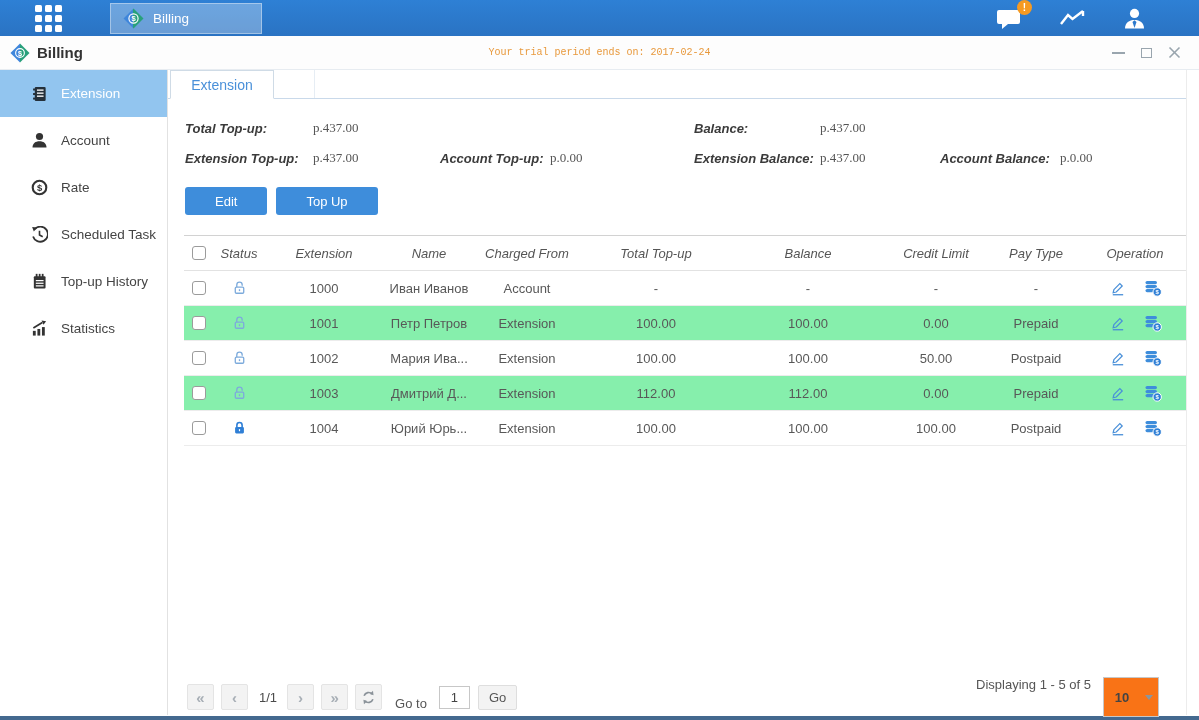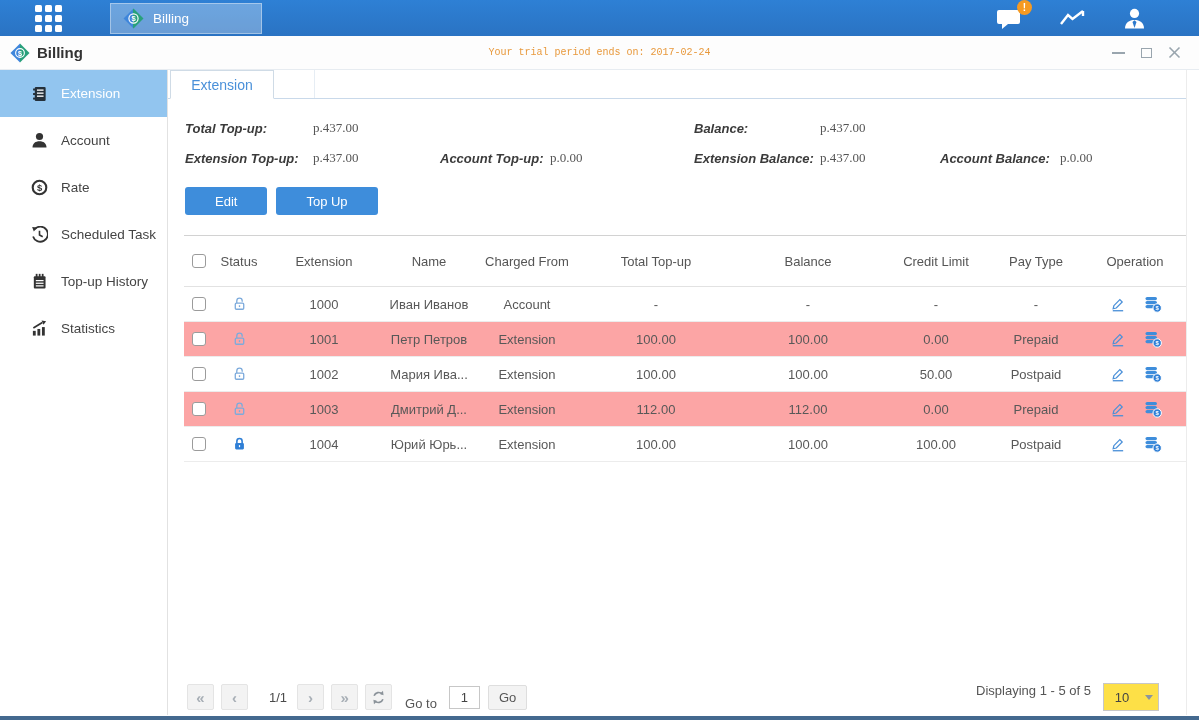--- a/index.html
+++ b/index.html
@@ -68,45 +68,45 @@
 
   
   .actions { margin:21px 0 0 17px; display:flex; gap:9px; }
   .btn { background:#3e8ddb; color:#fff; border:none; border-radius:3px; font-size:13px;
     font-family:"Liberation Sans",sans-serif; padding:0 30px; height:28px; cursor:pointer; }
 
   
   .table { margin:20px 0 0 16px; width:1002px; font-size:13px; color:#585858; }
   .trow { display:grid; grid-template-columns:30px 50px 120px 90px 106px 152px 152px 104px 96px 102px;
     align-items:center; height:35px; border-bottom:1px solid #ececec; }
-  .trow.header { height:52px; border-top:1px solid #d2d2d2; border-bottom:1px solid #e2e2e2; color:#555; }
-  .trow.stripe { background:#fca5a5; }
+  .trow.header { height:36px; border-top:1px solid #d2d2d2; border-bottom:1px solid #e2e2e2; color:#555;font-style:italic; }
+  .trow.stripe { background:#86efac; }
   .cell { display:flex; align-items:center; justify-content:center; overflow:hidden;
     white-space:nowrap; }
   .cb { width:14px; height:14px; border:1px solid #9b9b9b; border-radius:3px; background:#fff;
     cursor:pointer; }
   .opcell { display:flex; gap:18px; align-items:center; justify-content:center; }
   .opic { cursor:pointer; display:flex; }
 
   
   .pager { position:absolute; left:0; right:13px; bottom:2px; height:32px; display:flex;
     align-items:center; padding:0 14px 0 19px; font-size:13px; color:#555; }
   .pbtn { width:27px; height:26px; background:#f3f3f3; border:1px solid #e4e4e4; border-radius:2px;
     display:flex; align-items:center; justify-content:center; color:#a8afb6; font-size:15px;
     margin-right:7px; cursor:pointer; font-weight:bold; }
-  .pagelabel { margin:0 10px 0 14px; color:#4a4a4a; }
+  .pagelabel { margin:0 10px 0 4px; color:#4a4a4a; }
   .gotolabel { margin:12px 4px 0 6px; }
   .goto-input { width:31px; height:23px; border:1px solid #c7c7c7; text-align:center;
     font-size:13px; margin:0 8px; font-family:"Liberation Sans",sans-serif; color:#444; }
   .go-btn { height:25px; padding:0 10px; background:#f3f3f3; border:1px solid #dedede;
     border-radius:2px; color:#555; font-size:13px; cursor:pointer;
     font-family:"Liberation Sans",sans-serif; }
   .pager-right { margin-left:auto; display:flex; align-items:flex-start; gap:12px; }
-  .combo { width:56px; height:28px; border:1px solid #c7c7c7; display:flex; align-items:center;
-    background:#fde047; cursor:pointer; }
+  .combo { width:56px; height:40px; border:1px solid #c7c7c7; display:flex; align-items:center;
+    background:#f97316; cursor:pointer;font-weight:bold; }
   .combo .v { flex:1; text-align:center; color:#444; }
   .combo .arr { width:18px; display:flex; justify-content:center; }
   .combo .arr::after { content:''; border-left:4.5px solid transparent;
     border-right:4.5px solid transparent; border-top:5.5px solid #8b959d; }
 </style>
 </head>
 <body>
 
 <div class="window">
 

